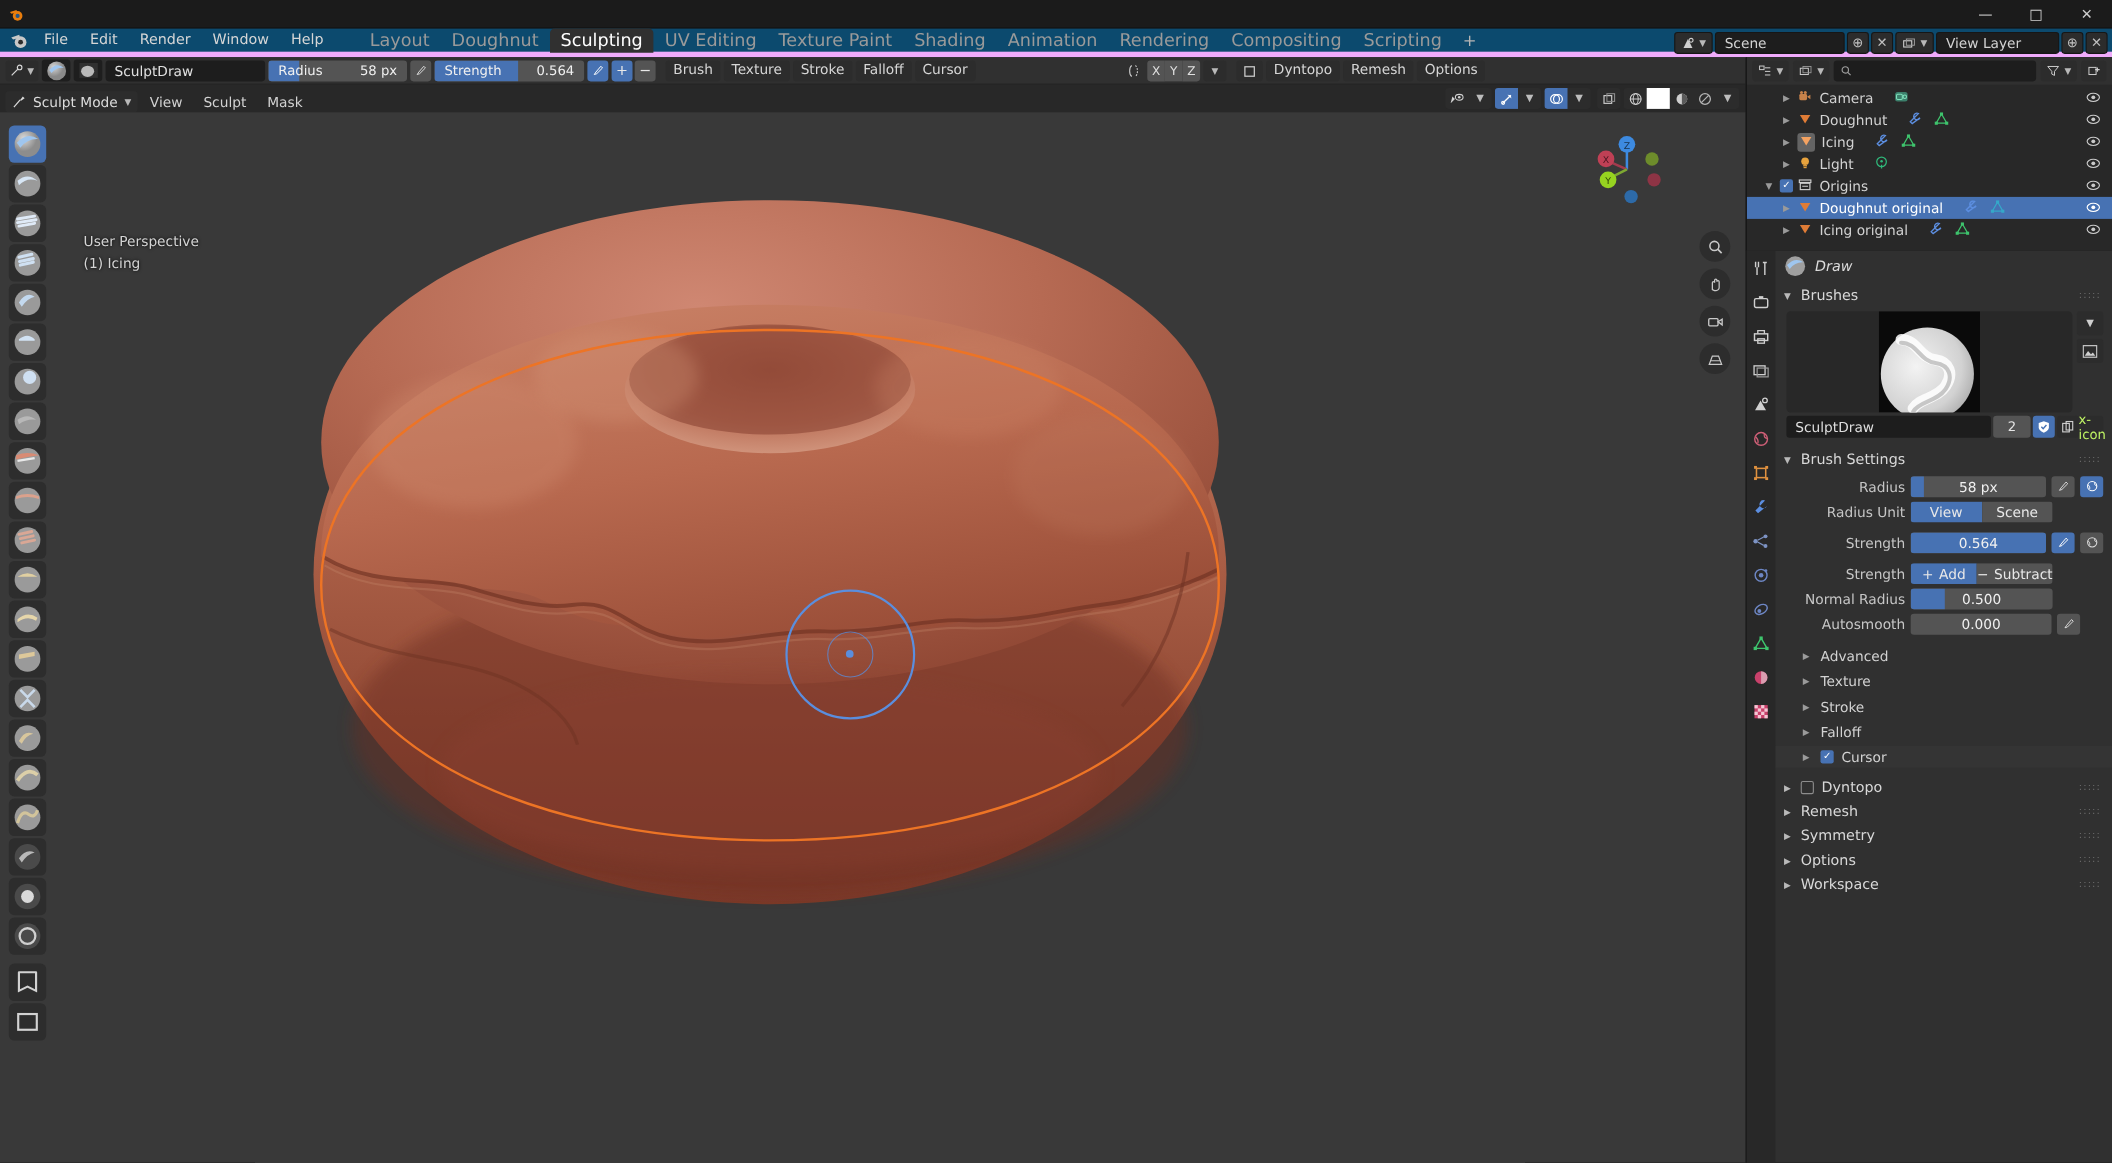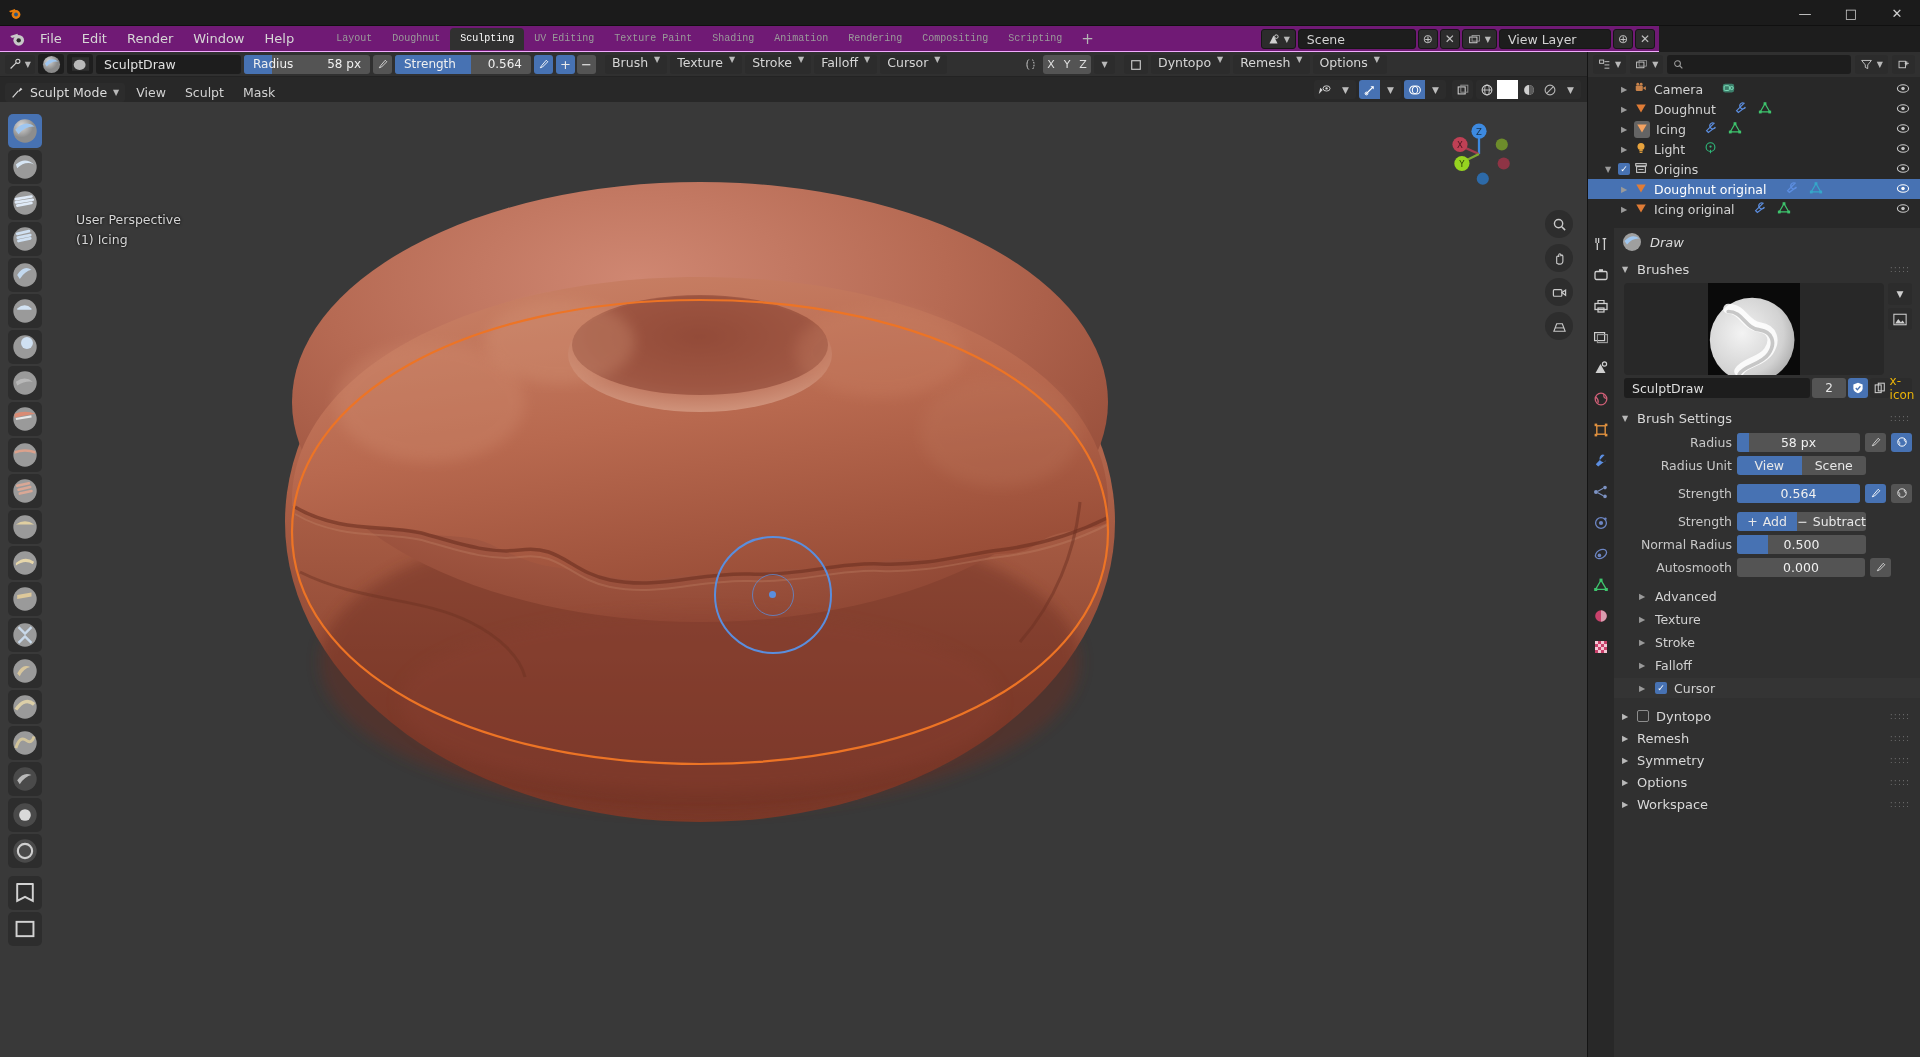--- a/index.html
+++ b/index.html
@@ -20,33 +20,33 @@
     border-bottom:1px solid #101010;
   }
   .titlebar .tb-icon { margin-left:8px; margin-right:7px; display:flex; }
   .titlebar .tb-text { font-size:13px; color:#d8d8d8; letter-spacing:.1px; }
   .tb-winbtns { position:absolute; right:0; top:0; height:26px; display:flex; }
   .tb-winbtn { width:46px; height:26px; display:flex; align-items:center; justify-content:center;
                color:#cfcfcf; font-size:13px; }
 
   
   .topbar {
-    position:absolute; left:0; top:26px; width:1659px; height:26px;
-    background:#701a75; display:flex; align-items:center;
-    border-bottom:1px solid #f0abfc;
+    position:absolute; left:0; top:26px; width:1920px; height:26px;
+    background:#0c4a6e; display:flex; align-items:center;
+    border-bottom:5px solid #f0abfc;
   }
   .blender-logo { width:26px; height:26px; display:flex; align-items:center; justify-content:center; margin-left:4px;}
   .menu-item {
     height:20px; padding:0 9px; display:flex; align-items:center;
     font-size:13px; color:#d6d6d6; border-radius:3px; margin:0 1px;
   }
   .ws-tabs { display:flex; align-items:center; margin-left:22px; height:26px; }
   .ws-tab {
     height:22px; padding:0 10px; display:flex; align-items:center;
-    font-size:10px; color:#9a9a9a; border-radius:4px 4px 0 0;font-family:Liberation Mono, monospace;
+    font-size:16px; color:#9a9a9a; border-radius:4px 4px 0 0;
   }
   .ws-tab.active { background:#303030; color:#ffffff; }
   .ws-plus { padding:0 9px; color:#b4b4b4; font-size:15px; display:flex; align-items:center;}
 
   .topbar-right { position:absolute; right:4px; top:1px; height:24px; display:flex; align-items:center; gap:2px;}
   .tb-dd {
     height:20px; background:#2c2c2c; border-radius:3px; display:flex; align-items:center;
     padding:0 5px; gap:4px; border:1px solid #161616;
   }
   .tb-field {
@@ -84,22 +84,22 @@
   .slider .lbl { position:relative; padding-left:9px; }
   .slider .val { position:absolute; right:9px; }
   .pen-btn { width:19px; height:19px; background:#545454; border-radius:3px;
              display:flex; align-items:center; justify-content:center; }
   .pen-btn.on { background:#4772b3; }
   .plusminus { display:flex; gap:2px; }
   .pm { width:19px; height:19px; border-radius:3px; display:flex; align-items:center;
         justify-content:center; font-size:13px; color:#e9e9e9; }
   .pm.blue { background:#4772b3; }
   .pm.grey { background:#545454; }
-  .dd-btn { height:19px; background:#2c2c2c; border-radius:3px; display:flex; align-items:flex-start;
-            padding:0 7px; gap:6px; font-size:12.5px; color:#d6d6d6; }
+  .dd-btn { height:19px; background:#2c2c2c; border-radius:3px; display:flex; align-items:center;
+            padding:0 7px; gap:6px; font-size:12.5px; color:#d6d6d6;flex-direction:column; }
   .xyz { display:flex; }
   .xyz div { width:16px; height:19px; background:#545454; display:flex; align-items:center;
              justify-content:center; font-size:11px; color:#e0e0e0; }
   .xyz div:first-child { border-radius:3px 0 0 3px; }
   .xyz div:last-child { border-radius:0 3px 3px 0; }
 
   
   .vpheader {
     position:absolute; left:0; top:77px; width:1587px; height:25px;
     background:#282828; display:flex; align-items:flex-end; gap:3px; padding-left:5px;
@@ -196,21 +196,21 @@
   .brushthumb { width:92px; height:92px; }
   .brushside { width:24px; display:flex; flex-direction:column; gap:3px; }
   .bs-btn { width:24px; height:22px; background:#2c2c2c; border-radius:3px;
             display:flex; align-items:center; justify-content:center; }
   .brushname-row { margin:3px 8px 0 10px; display:flex; height:20px; gap:2px; }
   .bn-field { flex:1; background:#1d1d1d; border-radius:3px; display:flex; align-items:center;
               padding:0 8px; font-size:12.5px; color:#dfdfdf; }
   .bn-count { width:34px; background:#545454; border-radius:3px; display:flex; align-items:center;
               justify-content:center; font-size:12px; color:#e7e7e7; }
   .bn-sq { width:20px; background:#2c2c2c; border-radius:3px; display:flex; align-items:center;
-           justify-content:center; font-size:12px; color:#eab308;}
+           justify-content:center; font-size:12px; color:#bef264;}
   .bn-sq.blue { background:#4772b3; }
 
   .prow { display:flex; align-items:center; height:20px; margin:3px 8px 0 0; gap:5px; }
   .plabel { width:118px; text-align:right; font-size:12.5px; color:#c6c6c6; }
   .pfield { flex:1; height:19px; border-radius:3px; background:#545454; position:relative;
             display:flex; align-items:center; justify-content:center; font-size:12.5px; color:#f0f0f0;
             overflow:hidden; }
   .pfield .fill { position:absolute; left:0; top:0; bottom:0; background:#4772b3; }
   .pfield span { position:relative; }
   .ptoggle { flex:1; display:flex; height:19px; border-radius:3px; overflow:hidden; }

